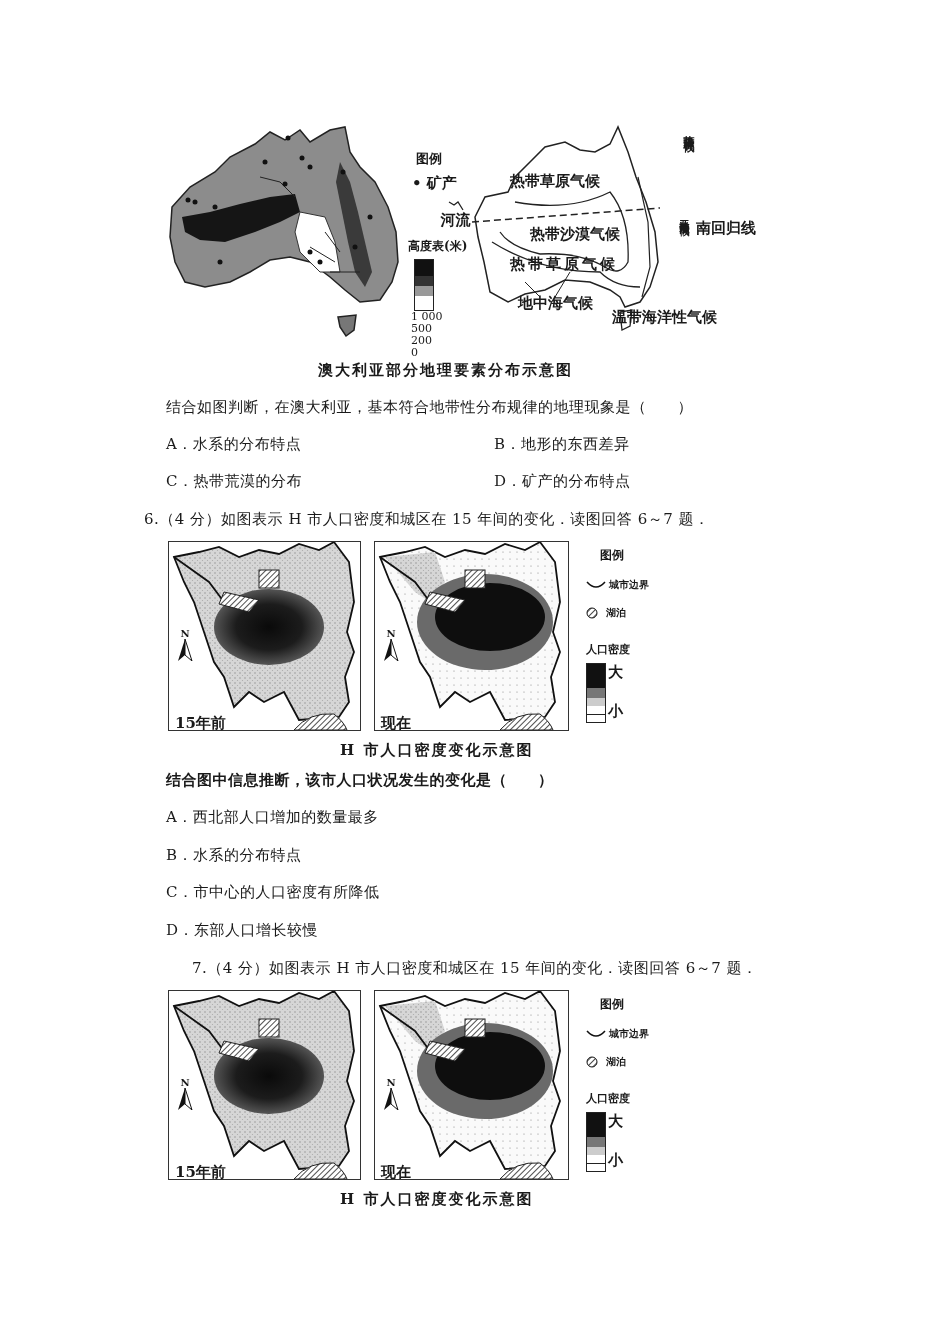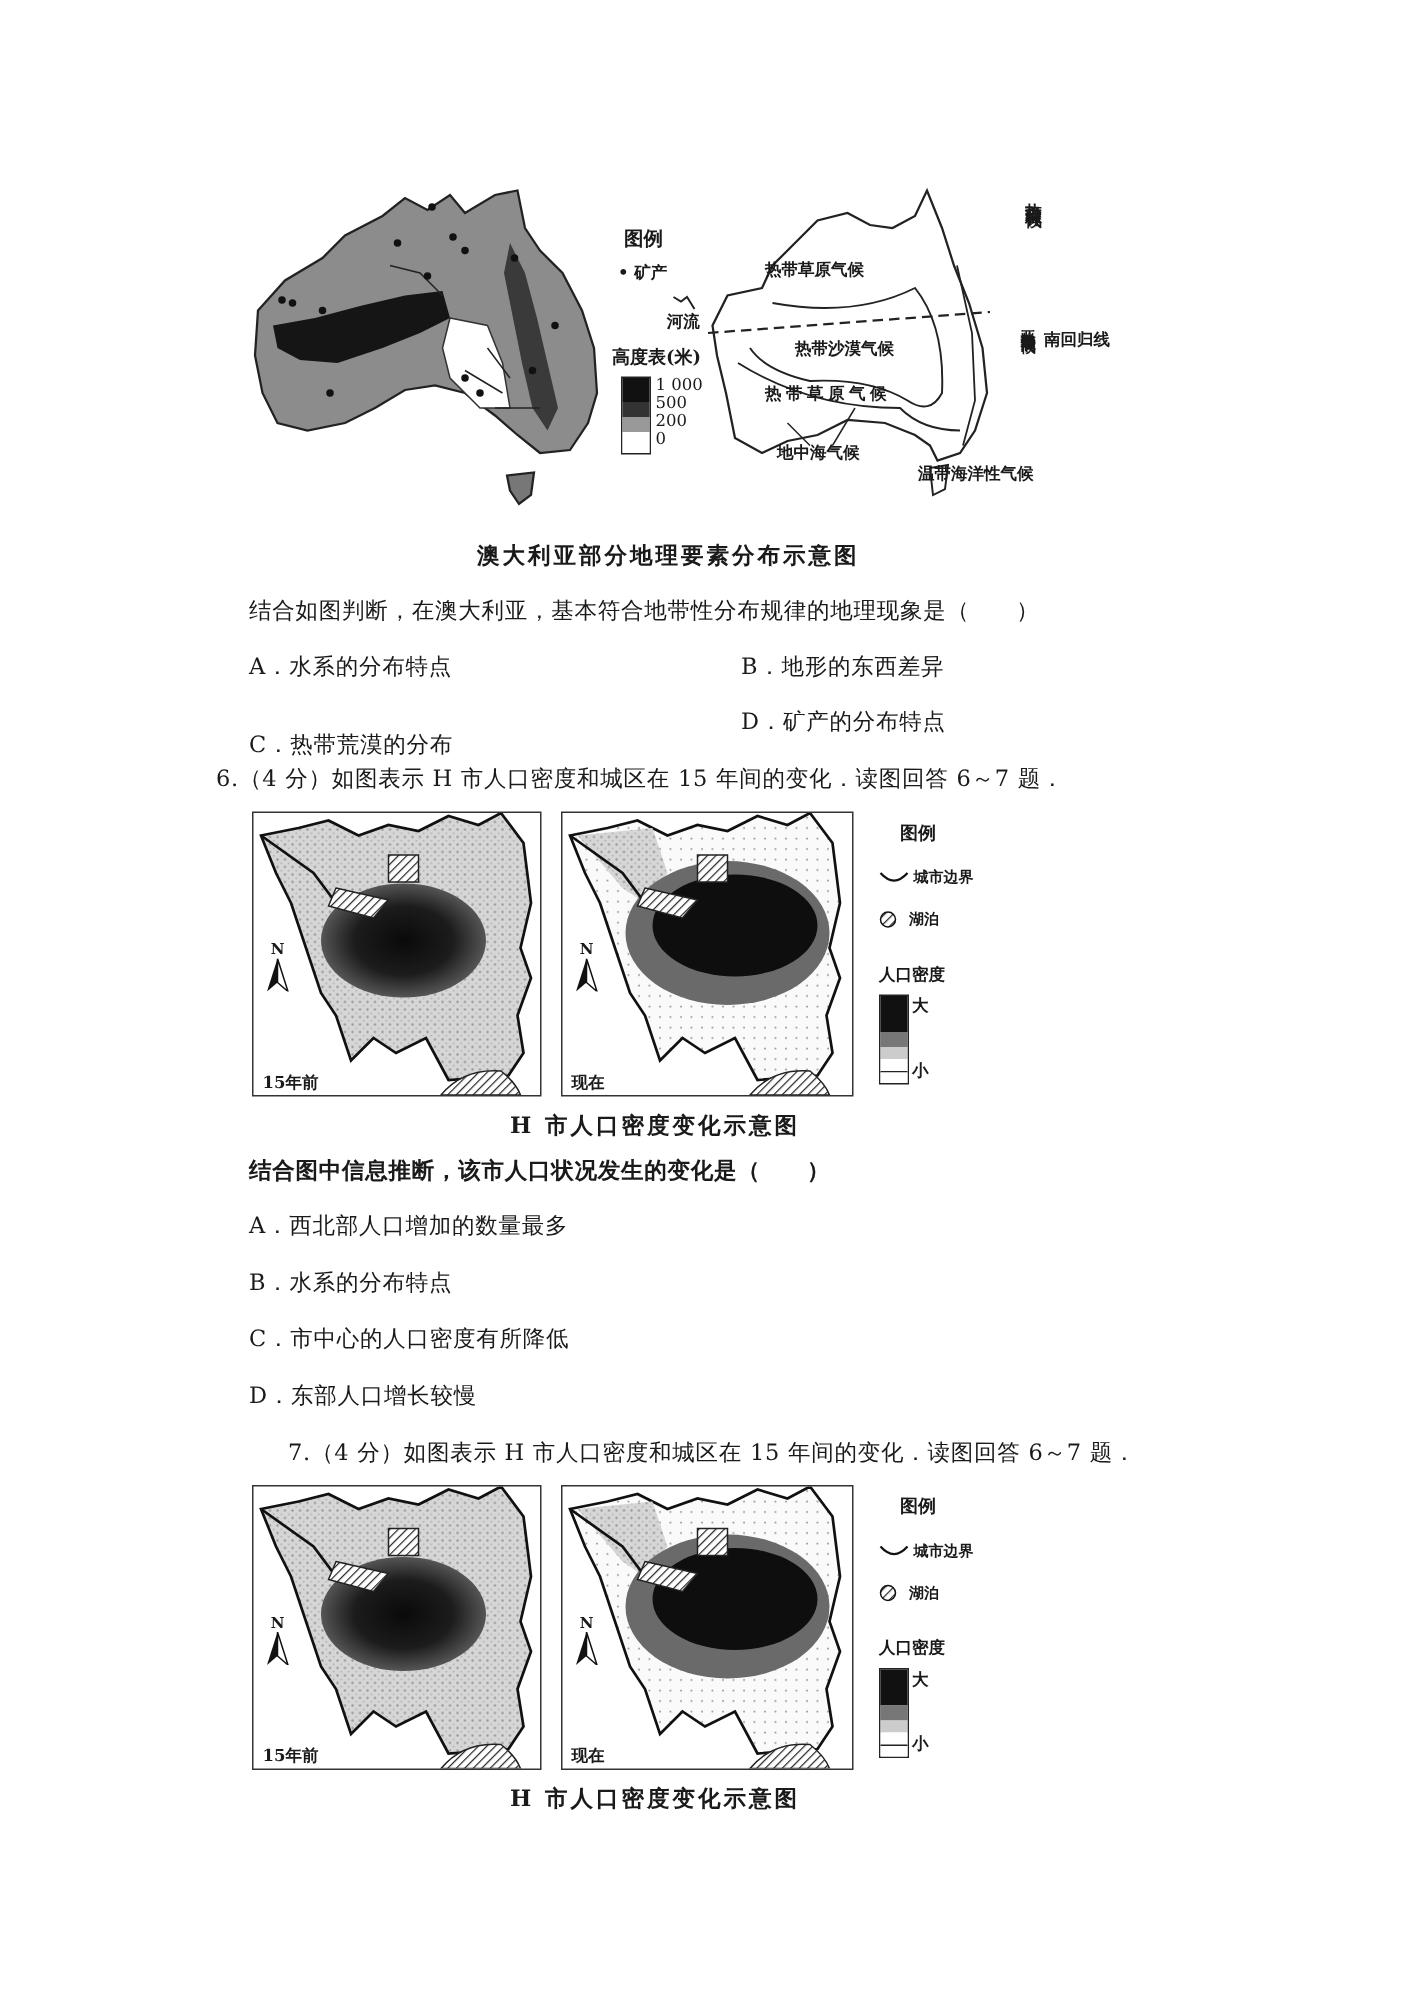--- a/index.html
+++ b/index.html
@@ -1,21 +1,21 @@
 <!DOCTYPE html>
 <html><head>
 <meta charset="utf-8">
 <style>
   html, body { margin: 0; padding: 0; background: #ffffff; }
   body { width: 950px; height: 1344px; position: relative; overflow: hidden;
          font-family: "DejaVu Serif", "Liberation Serif", serif; color: #1a1a1a; }
   .abs { position: absolute; }
   .txt { font-size: 15px; line-height: 20px; white-space: nowrap; letter-spacing: 0.5px; }
   .cap { font-size: 15px; font-weight: bold; letter-spacing: 2px; white-space: nowrap; }
-  .small { font-size: 11px; font-weight: bold; white-space: nowrap; }
+  .small { font-size: 15px; font-weight: bold; white-space: nowrap; }
   .vert { writing-mode: vertical-rl; font-size: 11px; font-weight: bold; letter-spacing: 1px; }
   svg { display: block; }
   .mapbox { border: 1.5px solid #333; background: #fff; }
 </style>
 </head>
 <body>
 
 <svg width="0" height="0" style="position:absolute">
   <defs>
     <pattern id="hatch" width="4" height="4" patternUnits="userSpaceOnUse" patternTransform="rotate(45)">
@@ -69,21 +69,21 @@
   <div class="abs" style="left:248px;top:28px;width:95px;">
     <div class="small" style="font-size:13px;margin-left:8px;">图例</div>
     <div class="small" style="margin-top:6px;margin-left:4px;">• 矿产</div>
     <div style="display:flex;align-items:center;margin-top:6px;flex-direction:column;">
       <svg width="16" height="12">
           <path d="M1,3 L6,6 L10,3 L15,11" fill="none" stroke="#222" stroke-width="1.3"></path>
         </svg>
       <span class="small">河流</span>
     </div>
     <div class="small" style="margin-top:8px;font-size:12px;">高度表(米)</div>
-    <div style="display:flex;margin-top:4px;">
+    <div style="display:flex;margin-top:4px;flex-direction:column;">
       <div style="width:18px;height:50px;border:1px solid #222;margin-left:6px;">
         <div style="height:16px;background:#111;"></div>
         <div style="height:10px;background:#333;"></div>
         <div style="height:10px;background:#999;"></div>
         <div style="height:14px;background:#fff;"></div>
       </div>
       <div style="font-size:11px;line-height:12px;margin-left:3px;">
         <div>1 000</div>
         <div>500</div>
         <div>200</div>
@@ -110,21 +110,21 @@
   <div class="abs vert" style="left:520px;top:5px;">热带雨林气候</div>
   <div class="abs small" style="left:536px;top:97px;">南回归线</div>
   <div class="abs vert" style="left:517px;top:90px;font-size:10px;">亚热带湿润气候</div>
 </div>
 
 <div class="abs cap" style="left:318px;top:361px;">澳大利亚部分地理要素分布示意图</div>
 
 <div class="abs txt" style="left:166px;top:397px;">结合如图判断，在澳大利亚，基本符合地带性分布规律的地理现象是（　　）</div>
 <div class="abs txt" style="left:166px;top:434px;"><span>A．</span><span>水系的分布特点</span></div>
 <div class="abs txt" style="left:494px;top:434px;"><span>B．</span><span>地形的东西差异</span></div>
-<div class="abs txt" style="left:166px;top:471px;margin-top:15px;"><span>C．</span><span>热带荒漠的分布</span></div>
+<div class="abs txt" style="left:166px;top:471px;"><span>C．</span><span>热带荒漠的分布</span></div>
 <div class="abs txt" style="left:494px;top:471px;"><span>D．</span><span>矿产的分布特点</span></div>
 
 <div class="abs txt" style="left:144px;top:509px;">6.（4 分）如图表示 H 市人口密度和城区在 15 年间的变化．读图回答 6～7 题．</div>
 
 <div class="abs" style="left:168px;top:541px;width:510px;height:192px;">
 
   <div class="abs mapbox" style="left:0;top:0;width:191px;height:188px;">
     <svg width="191" height="188" viewBox="0 0 191 188">
       <path d="M5,15 L30,10 L50,5 L70,15 L90,8 L110,12 L130,2 L150,8 L165,0 L180,20 L185,60 L178,90 L185,110 L176,135 L180,160 L170,175 L130,178 L115,150 L95,160 L80,150 L65,165 L55,135 L45,120 L35,90 L25,60 L15,40 Z" fill="url(#dots)" stroke="#111" stroke-width="1.8"></path>
       <ellipse cx="100" cy="85" rx="55" ry="38" fill="url(#coreBefore)"></ellipse>

